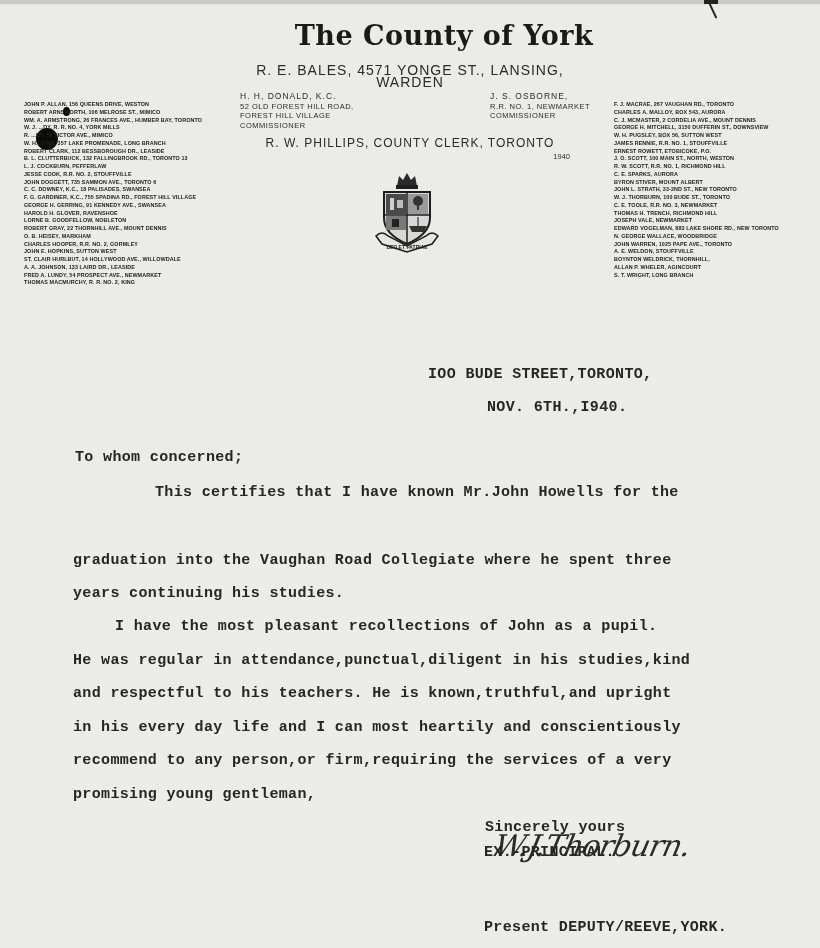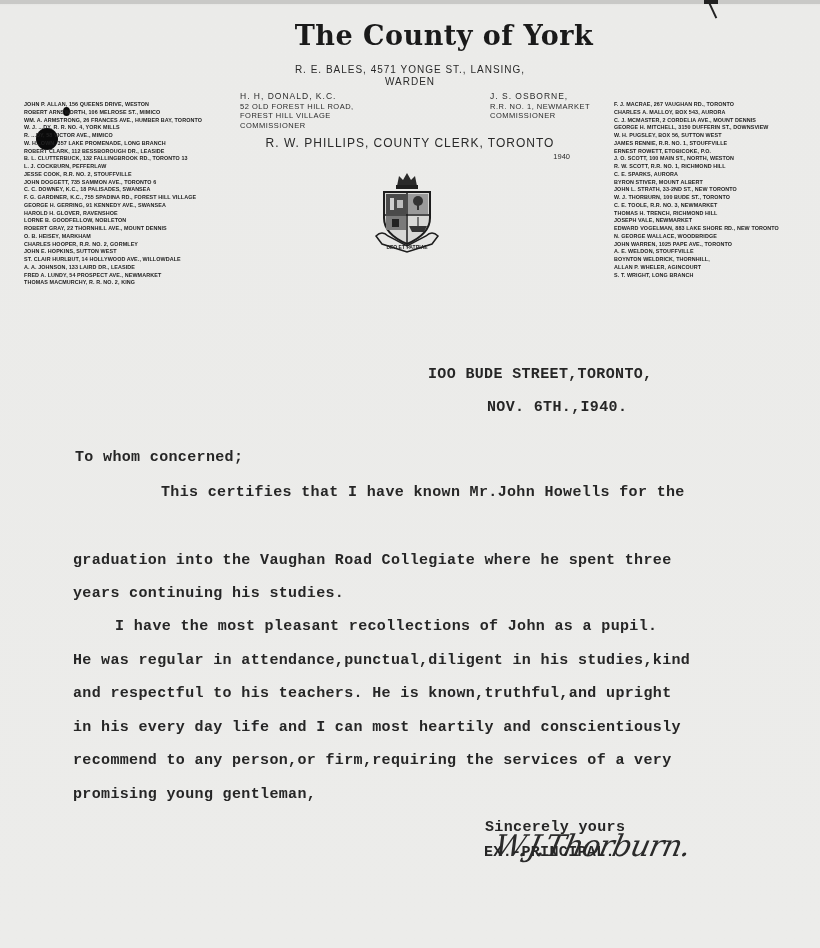--- a/index.html
+++ b/index.html
@@ -14,21 +14,21 @@
     background: linear-gradient(180deg,#dcdcda 0px,#ebebe9 6px,#ececea 100%);
   }
   .top-edge { position:absolute; left:0; top:0; width:820px; height:4px; background:#c9c9c7; }
   .title {
     position:absolute; left:0; width:820px; top:20px; text-align:center;
     font-family:"DejaVu Serif", serif; font-weight:bold; font-size:27px;
     letter-spacing:0.5px; color:#1a1a1a;padding-left:34px;
   }
   .warden {
     position:absolute; left:250px; width:320px; top:64px; text-align:center;
-    font-size:10px; letter-spacing:1px; line-height:12px; color:#2a2a2a;
+    font-size:14px; letter-spacing:1px; line-height:12px; color:#2a2a2a;
   }
   .commissioner {
     position:absolute; top:92px; font-size:7.5px; line-height:9.5px;
     letter-spacing:0.5px; color:#2a2a2a; text-transform:uppercase;
   }
   .commissioner .nm { font-size:8.5px; letter-spacing:1px; }
   .comm-left { left:240px; width:130px; }
   .comm-right { left:490px; width:130px; }
   .clerk {
     position:absolute; left:250px; width:320px; top:136px; text-align:center;
@@ -165,26 +165,27 @@
 
     <path d="M4 66 Q10 60 16 66 L35 76 L54 66 Q60 60 66 66 L60 74 L35 82 L10 74 Z" fill="#e6e6e4" stroke="#1d1d1d" stroke-width="1.5"></path>
     <text x="35" y="79" font-size="5" text-anchor="middle" fill="#1d1d1d" font-family="Liberation Sans, sans-serif" font-weight="bold">DEO ET PATRIAE</text>
   </svg>
 
   <div class="typed" style="left:428px;top:366px;">IOO BUDE STREET,TORONTO,</div>
   <div class="typed" style="left:487px;top:399px;">NOV. 6TH.,I940.</div>
 
   <div class="typed" style="left:75px;top:449px;">To whom concerned;</div>
 
-  <div class="typed" style="left:161px;top:484px;">This certifies that I have known Mr.John Howells for the</div>
+  <div class="typed" style="left:155px;top:484px;">This certifies that I have known Mr.John Howells for the</div>
   <div class="typed" style="left:73px;top:552px;">graduation into the Vaughan Road Collegiate where he spent three</div>
   <div class="typed" style="left:73px;top:585px;">years continuing his studies.</div>
   <div class="typed" style="left:115px;top:618px;">I have the most pleasant recollections of John as a pupil.</div>
   <div class="typed" style="left:73px;top:652px;">He was regular in attendance,punctual,diligent in his studies,kind</div>
   <div class="typed" style="left:73px;top:685px;">and respectful to his teachers.  He is known,truthful,and upright</div>
   <div class="typed" style="left:73px;top:719px;">in his every day life and I can most heartily and conscientiously</div>
   <div class="typed" style="left:73px;top:752px;">recommend to any person,or firm,requiring the services of a very</div>
   <div class="typed" style="left:73px;top:786px;">promising young gentleman,</div>
 
   <div class="typed" style="left:485px;top:819px;">Sincerely yours</div>
   <div class="sig">W.J.Thorburn.</div>
   <div class="typed" style="left:484px;top:844px;">EX.-PRINCIPAL.</div>
+  <div class="typed" style="left:484px;top:919px;">Present DEPUTY/REEVE,YORK.</div>
 </div>
 
 </body></html>

